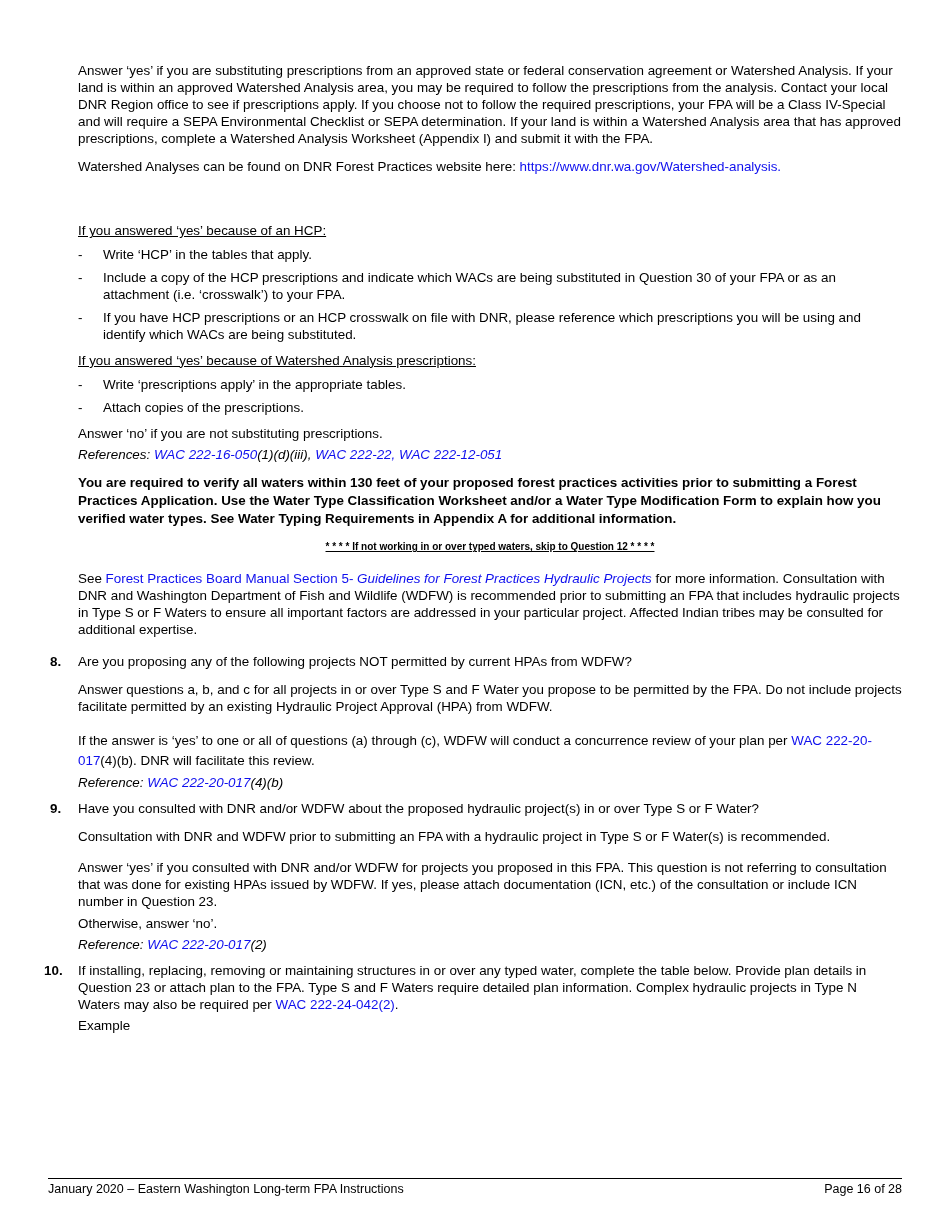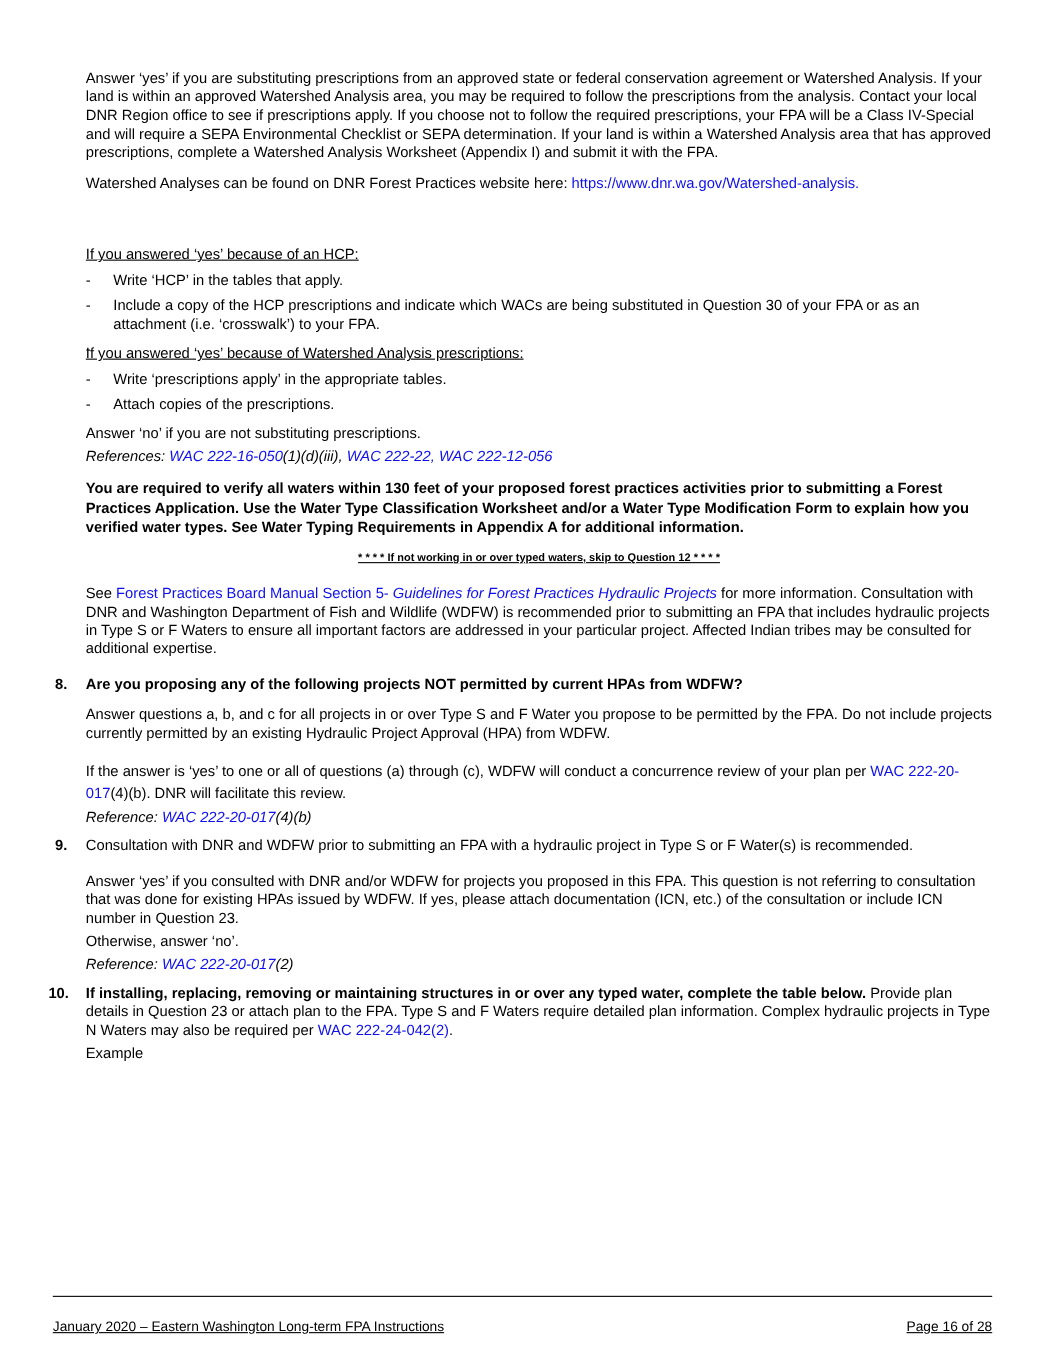--- a/index.html
+++ b/index.html
@@ -24,74 +24,75 @@
   .ital{font-style:italic;}
   .lnk{color:#0f0fee;text-decoration:none;cursor:pointer;}
   .verify{font-weight:bold;line-height:18px;margin-bottom:9px;}
   .skip-head{
     font-weight:bold;font-size:10px;line-height:20px;text-align:center;
     text-decoration:underline;margin:5px 0 14px 0;
   }
   .question{position:relative;margin-bottom:9px;}
   .qnum{position:absolute;left:-28px;top:0;font-weight:bold;}
   .qnum.wide{left:-34px;}
-  .qtitle{font-weight:bold;}
+  .qtitle{font-weight:normal;}
   .open-lead{line-height:20px;margin-bottom:4px;}
   .ref-line{font-style:italic;}
   .footer{
     position:absolute;left:48px;top:1178px;width:854px;
-    border-top:1px solid #000;padding-top:20px;
+    border-top:1px solid #000;padding-top:3px;
     font-size:12.5px;line-height:15px;
-    display:flex;justify-content:space-between;text-decoration:underline;
+    display:flex;justify-content:space-between;
   }
 </style>
 </head>
 <body>
 
 <div class="content">
 
   <p class="mb11">Answer ‘yes’ if you are substituting prescriptions from an approved state or federal conservation agreement or Watershed Analysis. If your land is within an approved Watershed Analysis area, you may be required to follow the prescriptions from the analysis. Contact your local DNR Region office to see if prescriptions apply. If you choose not to follow the required prescriptions, your FPA will be a Class IV-Special and will require a SEPA Environmental Checklist or SEPA determination. If your land is within a Watershed Analysis area that has approved prescriptions, complete a Watershed Analysis Worksheet (Appendix I) and submit it with the FPA.</p>
 
   <p class="gap-large"><span>Watershed Analyses can be found on DNR Forest Practices website here: </span><span class="lnk">https://www.dnr.wa.gov/Watershed-analysis.</span></p>
 
   <p class="subhead">If you answered ‘yes’ because of an HCP:</p>
 
   <div class="dash-list">
     <div class="dash-item"><span class="dash">-</span><span>Write ‘HCP’ in the tables that apply.</span></div>
     <div class="dash-item"><span class="dash">-</span><span>Include a copy of the HCP prescriptions and indicate which WACs are being substituted in Question 30 of your FPA or as an attachment (i.e. ‘crosswalk’) to your FPA.</span></div>
-    <div class="dash-item"><span class="dash">-</span></div>
+    <div class="dash-item"><span class="dash">-</span><span>If you have HCP prescriptions or an HCP crosswalk on file with DNR, please reference which prescriptions you will be using and identify which WACs are being substituted.</span></div>
   </div>
 
   <p class="subhead">If you answered ‘yes’ because of Watershed Analysis prescriptions:</p>
 
   <div class="dash-list">
     <div class="dash-item"><span class="dash">-</span><span>Write ‘prescriptions apply’ in the appropriate tables.</span></div>
     <div class="dash-item"><span class="dash">-</span><span>Attach copies of the prescriptions.</span></div>
   </div>
 
   <p class="mb4">Answer ‘no’ if you are not substituting prescriptions.</p>
 
-  <p class="ref-line mb11"><span>References: </span><span class="lnk">WAC 222-16-050</span><span>(1)(d)(iii), </span><span class="lnk">WAC 222-22,</span><span> </span><span class="lnk">WAC 222-12-056</span></p>
+  <p class="ref-line mb11"><span>References: </span><span class="lnk">WAC 222-16-050</span><span>(1)(d)(iii), </span><span class="lnk">WAC 222-22,</span><span> </span><span class="lnk">WAC 222-12-051</span></p>
 
   <p class="verify">You are required to verify all waters within 130 feet of your proposed forest practices activities prior to submitting a Forest Practices Application. Use the Water Type Classification Worksheet and/or a Water Type Modification Form to explain how you verified water types. See Water Typing Requirements in Appendix A for additional information.</p>
 
   <div class="skip-head">* * * * If not working in or over typed waters, skip to Question 12 * * * *</div>
 
   <p class="mb15"><span>See </span><span class="lnk"><span>Forest Practices Board Manual Section 5- </span><span class="ital">Guidelines for Forest Practices Hydraulic Projects</span></span><span> for more information. Consultation with DNR and Washington Department of Fish and Wildlife (WDFW) is recommended prior to submitting an FPA that includes hydraulic projects in Type S or F Waters to ensure all important factors are addressed in your particular project. Affected Indian tribes may be consulted for additional expertise.</span></p>
 
   <div class="question">
     <span class="qnum">8.</span>
     <p class="qtitle mb11">Are you proposing any of the following projects NOT permitted by current HPAs from WDFW?</p>
-    <p class="mb15">Answer questions a, b, and c for all projects in or over Type S and F Water you propose to be permitted by the FPA. Do not include projects currently permitted by an existing Hydraulic Project Approval (HPA) from WDFW.</p>
+    <p class="mb15">Answer questions a, b, and c for all projects in or over Type S and F Water you propose to be permitted by the FPA. Do not include projects facilitate permitted by an existing Hydraulic Project Approval (HPA) from WDFW.</p>
     <p class="open-lead"><span>If the answer is ‘yes’ to one or all of questions (a) through (c), WDFW will conduct a concurrence review of your plan per </span><span class="lnk">WAC 222-20-017</span><span>(4)(b). DNR will facilitate this review.</span></p>
     <p class="ref-line"><span>Reference: </span><span class="lnk">WAC 222-20-017</span><span>(4)(b)</span></p>
   </div>
 
   <div class="question">
     <span class="qnum">9.</span>
+    <p class="qtitle mb11">Have you consulted with DNR and/or WDFW about the proposed hydraulic project(s) in or over Type S or F Water?</p>
     <p class="mb15">Consultation with DNR and WDFW prior to submitting an FPA with a hydraulic project in Type S or F Water(s) is recommended.</p>
     <p class="mb5">Answer ‘yes’ if you consulted with DNR and/or WDFW for projects you proposed in this FPA. This question is not referring to consultation that was done for existing HPAs issued by WDFW. If yes, please attach documentation (ICN, etc.) of the consultation or include ICN number in Question 23.</p>
     <p class="mb4">Otherwise, answer ‘no’.</p>
     <p class="ref-line"><span>Reference: </span><span class="lnk">WAC 222-20-017</span><span>(2)</span></p>
   </div>
 
   <div class="question">
     <span class="qnum wide">10.</span>
     <p class="mb4"><span class="qtitle">If installing, replacing, removing or maintaining structures in or over any typed water, complete the table below.</span><span> </span><span>Provide plan details in Question 23 or attach plan to the FPA. Type S and F Waters require detailed plan information. Complex hydraulic projects in Type N Waters may also be required per </span><span class="lnk">WAC 222-24-042(2)</span><span>.</span></p>
     <p>Example</p>

